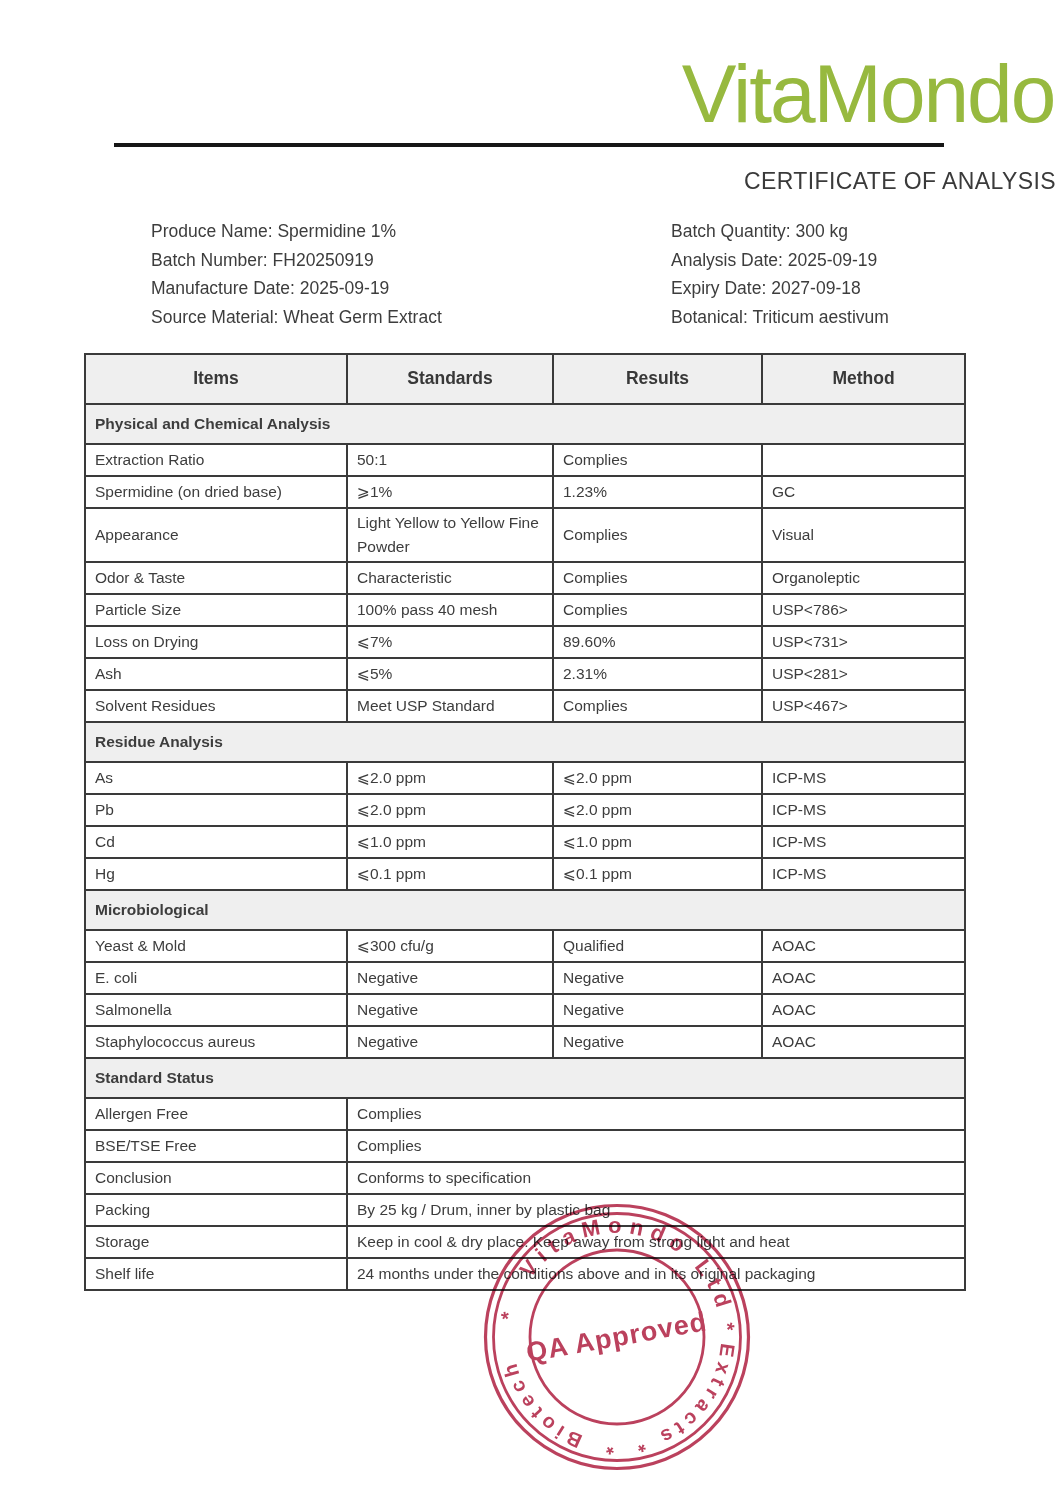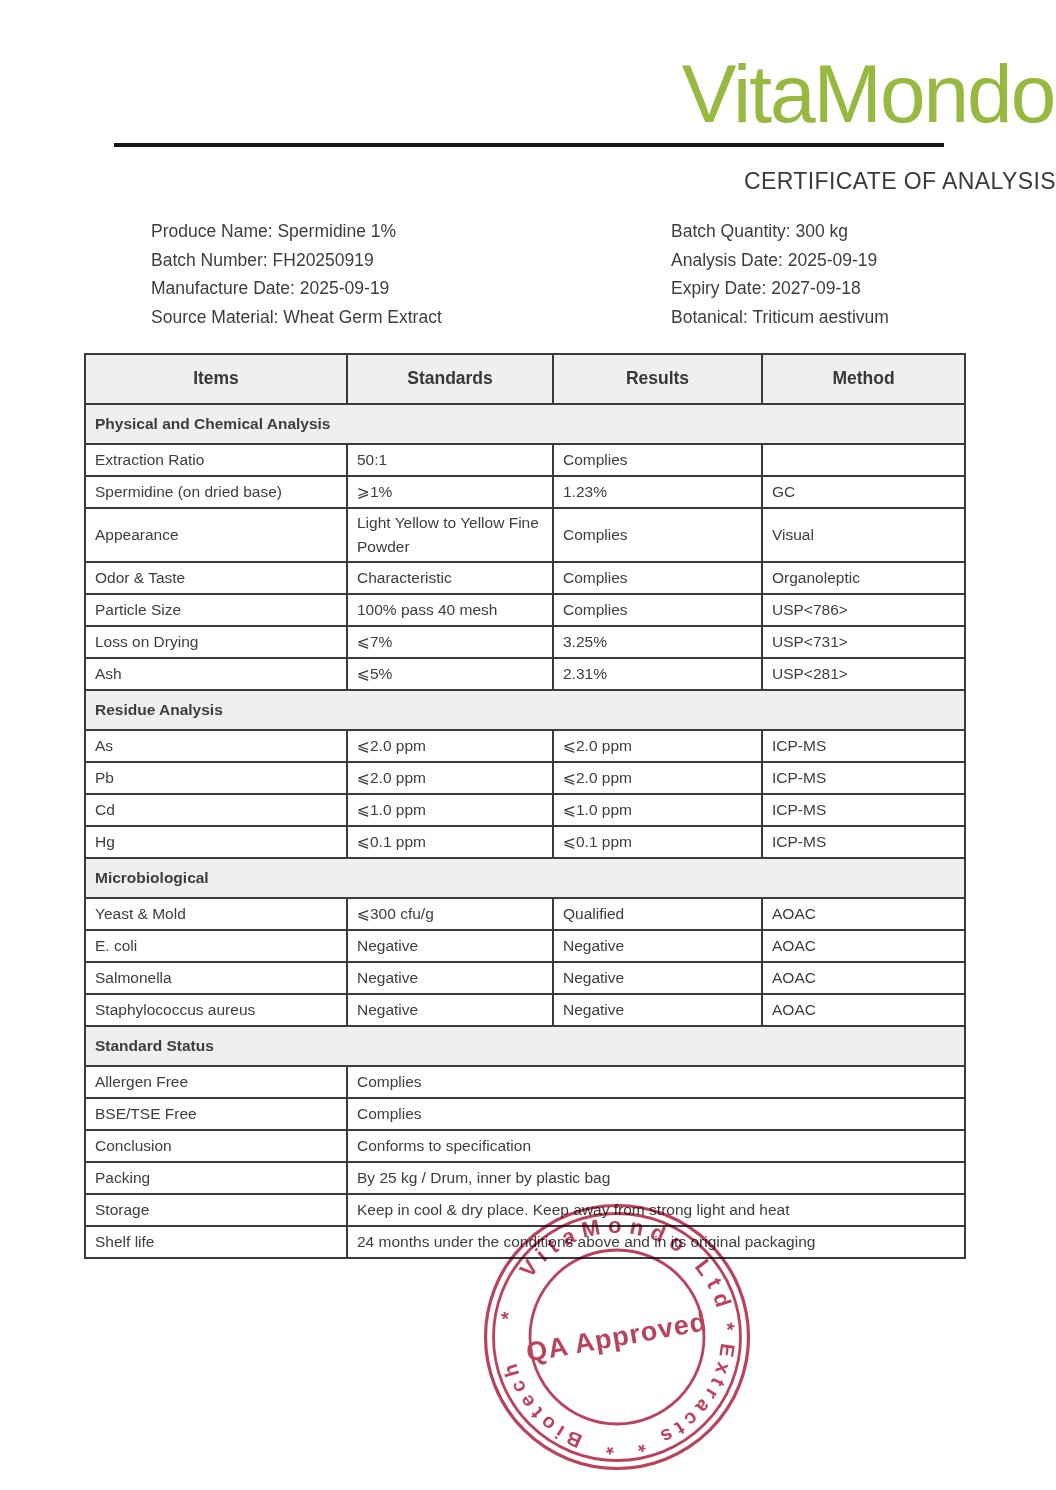--- a/index.html
+++ b/index.html
@@ -122,28 +122,34 @@
         </tr>
         <tr class="data-row">
           <td class="c-item">Particle Size</td>
           <td class="c-standard">100% pass 40 mesh</td>
           <td class="c-result">Complies</td>
           <td class="c-method">USP&lt;786&gt;</td>
         </tr>
         <tr class="data-row">
           <td class="c-item">Loss on Drying</td>
           <td class="c-standard">⩽7%</td>
-          <td class="c-result">3.25%</td>
+          <td class="c-result">89.60%</td>
           <td class="c-method">USP&lt;731&gt;</td>
         </tr>
         <tr class="data-row">
           <td class="c-item">Ash</td>
           <td class="c-standard">⩽5%</td>
           <td class="c-result">2.31%</td>
           <td class="c-method">USP&lt;281&gt;</td>
+        </tr>
+        <tr class="data-row">
+          <td class="c-item">Solvent Residues</td>
+          <td class="c-standard">Meet USP Standard</td>
+          <td class="c-result">Complies</td>
+          <td class="c-method">USP&lt;467&gt;</td>
         </tr>
         <tr>
           <td class="section-cell" colspan="4">Residue Analysis</td>
         </tr>
         <tr class="data-row">
           <td class="c-item">As</td>
           <td class="c-standard">⩽2.0 ppm</td>
           <td class="c-result">⩽2.0 ppm</td>
           <td class="c-method">ICP-MS</td>
         </tr>

